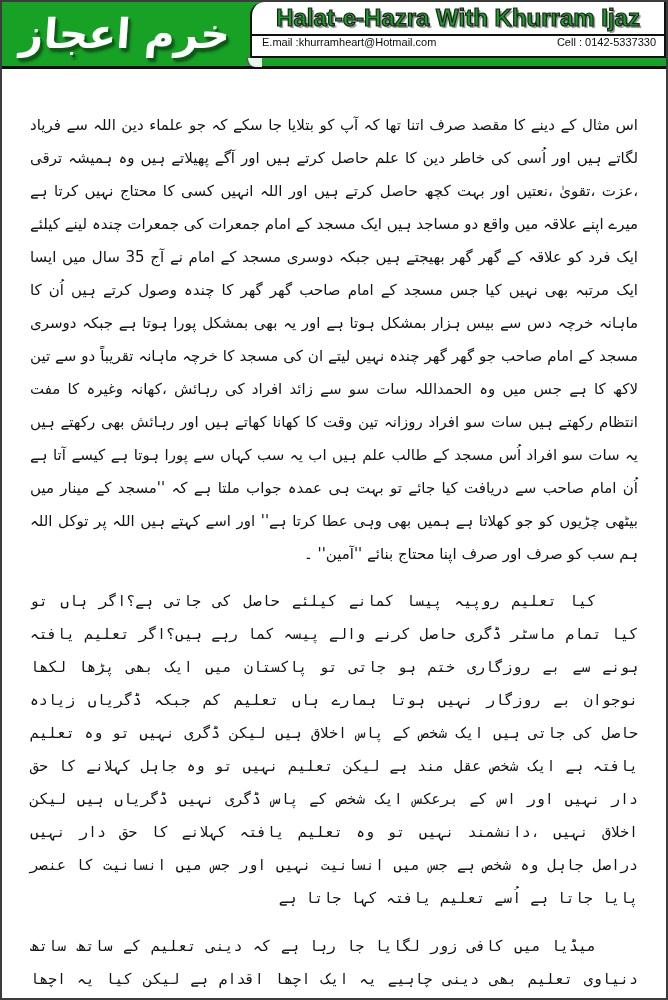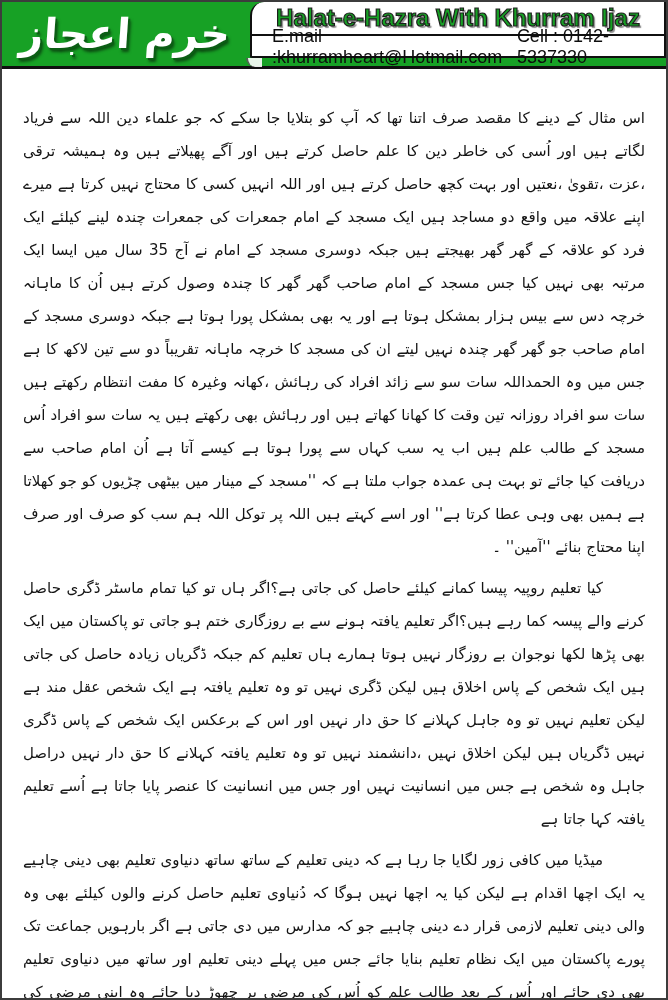--- a/index.html
+++ b/index.html
@@ -35,34 +35,34 @@
   }
   .banner-title{
     height:32px;display:flex;align-items:center;justify-content:center;
     font-family:"Liberation Sans","DejaVu Sans",sans-serif;
     font-weight:900;font-size:24px;letter-spacing:0;
     color:#17a125;-webkit-text-stroke:1.2px #1d1d1d;
     text-shadow:2px 2px 1px #8f8f8f;white-space:nowrap;
   }
   .contact-row{
     height:22px;border-top:2px solid #101010;
-    display:flex;align-items:center;justify-content:space-between;
-    padding:0 8px 0 20px;
+    display:flex;align-items:flex-start;justify-content:space-between;
+    padding:0 8px 0 10px;
     font-family:"Liberation Sans","DejaVu Sans",sans-serif;
-    font-size:18px;color:#0d0d0d;
+    font-size:11px;color:#0d0d0d;
   }
   
   .article{
     position:absolute;top:92px;left:13px;right:13px;
     direction:rtl;text-align:justify;
     font-family:"DejaVu Sans",sans-serif;
     font-size:15px;line-height:33px;color:#141414;
   }
-  .article p{margin:8px;padding:0;}
-  .article p.indented{text-indent:42px;}
+  .article p{margin:15px;padding:0;}
+  .article p.indented{text-indent:42px;font-family:Liberation Mono, monospace;}
 </style>
 </head>
 <body>
 
 <div class="page">
 
   <div class="header-band" id="banner" style="background: rgb(23, 161, 37);">
     <div class="logo-area">
       <div class="logo-text">خرم اعجاز</div>
     </div>

